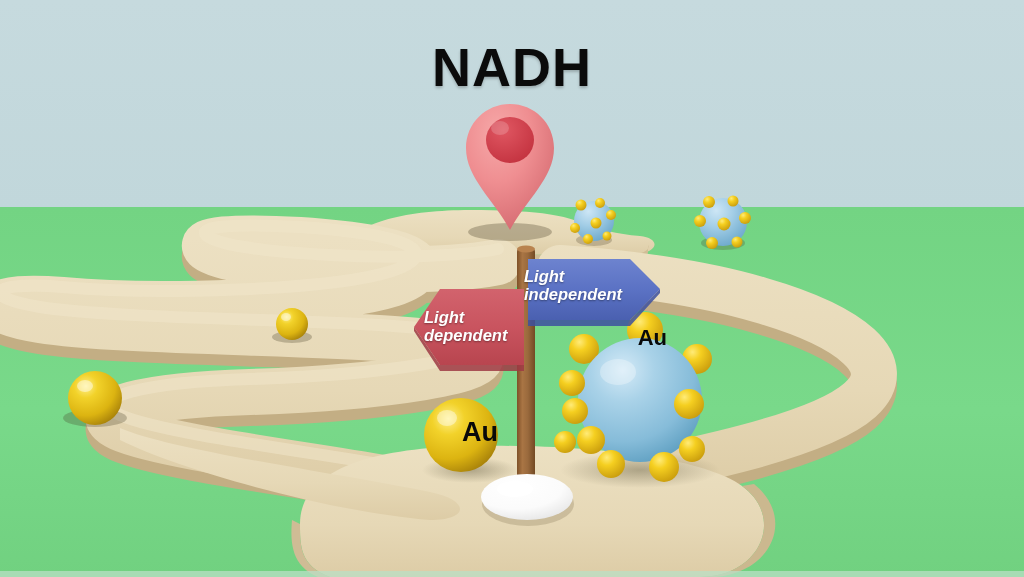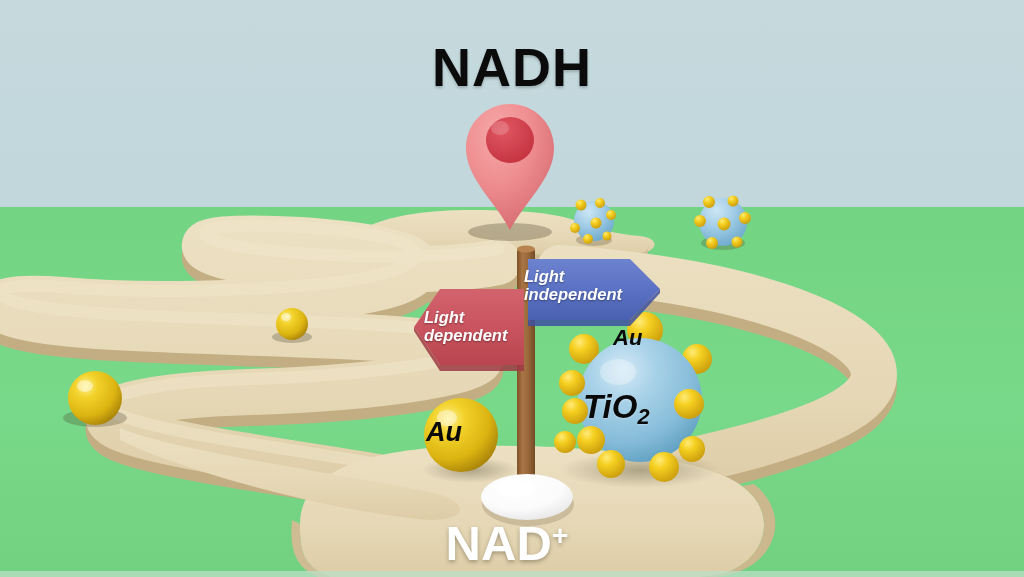--- a/index.html
+++ b/index.html
@@ -95,24 +95,23 @@
   #sign-right-text {
     left: 524px;
     top: 268px;
     width: 120px;
   }
   
   .particle-label {
     position: absolute;
     color: #090909;
     font-weight: bold;
-    text-align: left;
+    text-align: right;
     font-family: "Liberation Sans", sans-serif;
     pointer-events: none;
-    font-style: italic;
   }
   #tio2-label {
     left: 583px;
     top: 388px;
     width: 120px;
     font-size: 33px;
     text-shadow: 0 1px 2px rgba(255,255,255,0.3);
   }
   #tio2-label sub {
     font-size: 0.66em;
@@ -368,32 +367,30 @@
 
     <g>
       <ellipse cx="528" cy="504" rx="46" ry="22" fill="rgba(120,105,70,0.25)"></ellipse>
       <ellipse cx="527" cy="497" rx="46" ry="23" fill="url(#tabletGrad)"></ellipse>
       <ellipse cx="515" cy="489" rx="18" ry="8" fill="rgba(255,255,255,0.85)"></ellipse>
     </g>
   </svg>
 
   <div class="label-nadh">NADH</div>
 
-  <div class="label-nad"><span>NAD</span><sup>+</sup></div>
 
   <div class="sign-text" id="sign-left-text">
     <div>Light</div>
     <div>dependent</div>
   </div>
 
   <div class="sign-text" id="sign-right-text">
     <div>Light</div>
     <div>independent</div>
   </div>
 
-  <div class="particle-label" id="tio2-label"><span>TiO</span><sub>2</sub></div>
 
   <div class="particle-label" id="au-on-tio2-label">Au</div>
 
   <div class="particle-label" id="au-sphere-label">Au</div>
 
   <div class="ground-bottom-edge"></div>
 </div>
 
 </body></html>

